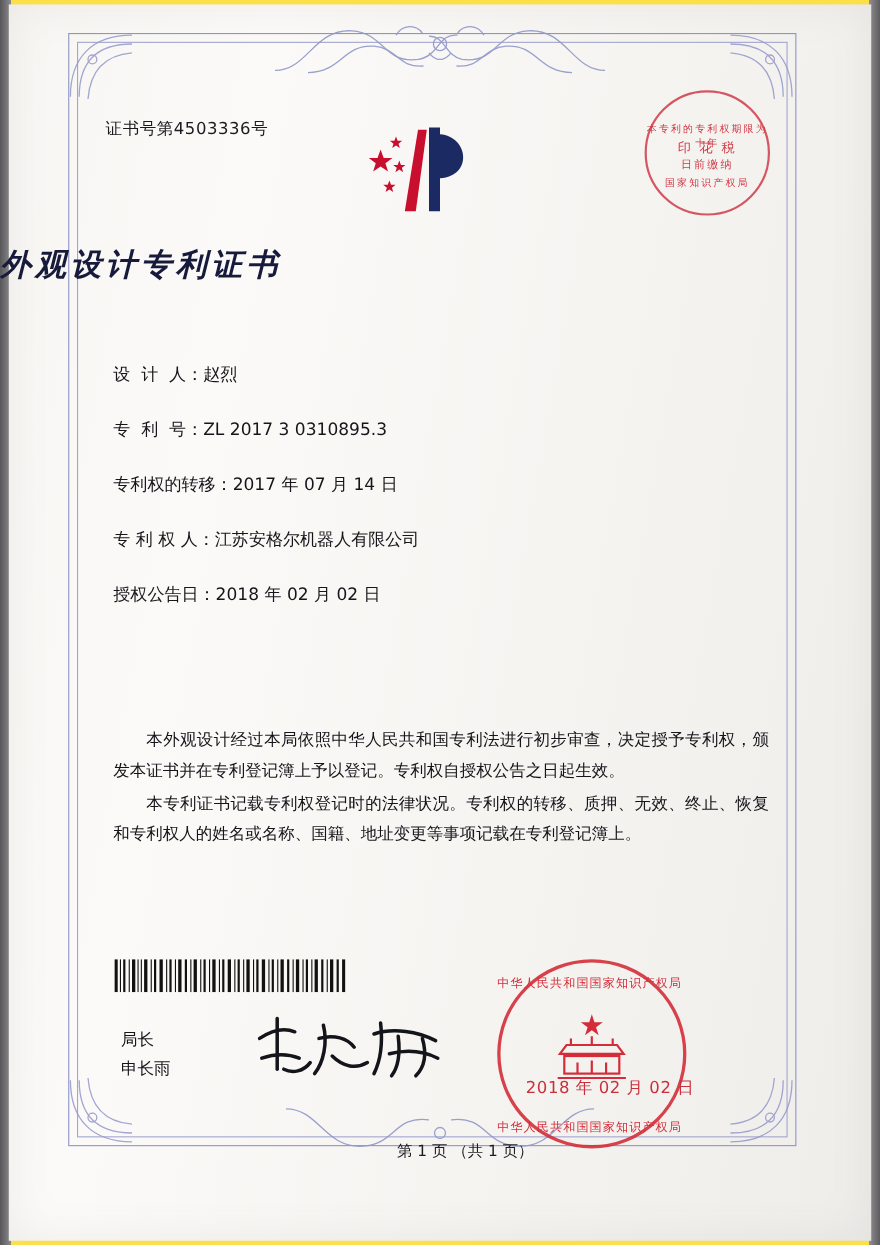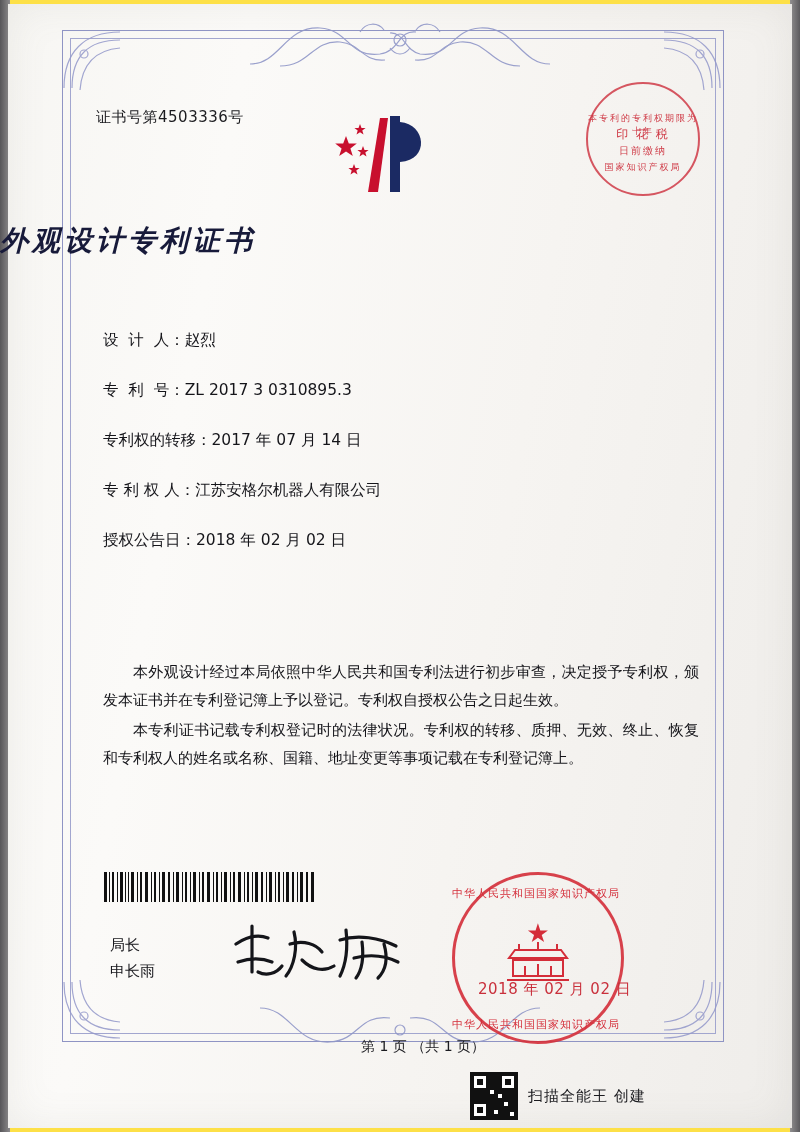--- a/index.html
+++ b/index.html
@@ -462,30 +462,14 @@
         <path d="M2 46 L64 46"></path>
       </g>
     </svg>
     <div class="seal-text-bottom">中华人民共和国国家知识产权局</div>
   </div>
 
   <div class="seal-date">2018 年 02 月 02 日</div>
 
   <div class="page-foot">第 1 页 （共 1 页）</div>
 
-  <div class="scan-bar">
-    <div class="qr">
-      <i style="left:4px;  top:4px;  width:12px; height:12px;"></i>
-      <i style="left:7px;  top:7px;  width:6px;  height:6px;  background:#111;"></i>
-      <i style="left:32px; top:4px;  width:12px; height:12px;"></i>
-      <i style="left:35px; top:7px;  width:6px;  height:6px;  background:#111;"></i>
-      <i style="left:4px;  top:32px; width:12px; height:12px;"></i>
-      <i style="left:7px;  top:35px; width:6px;  height:6px;  background:#111;"></i>
-      <i style="left:20px; top:18px; width:4px;  height:4px;"></i>
-      <i style="left:28px; top:22px; width:4px;  height:4px;"></i>
-      <i style="left:34px; top:30px; width:4px;  height:4px;"></i>
-      <i style="left:24px; top:38px; width:4px;  height:4px;"></i>
-      <i style="left:40px; top:40px; width:4px;  height:4px;"></i>
-    </div>
-    <div class="scan-text">扫描全能王  创建</div>
-  </div>
 
 </div>
 
 </body></html>

